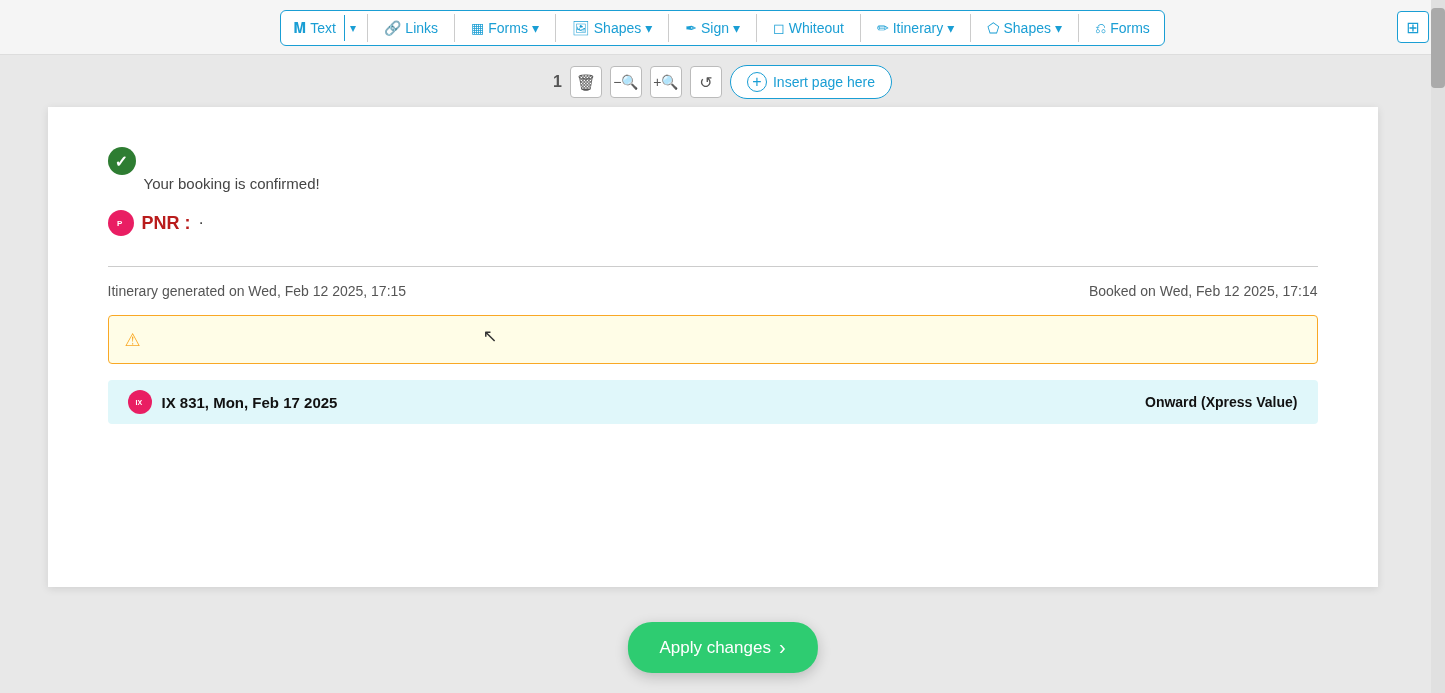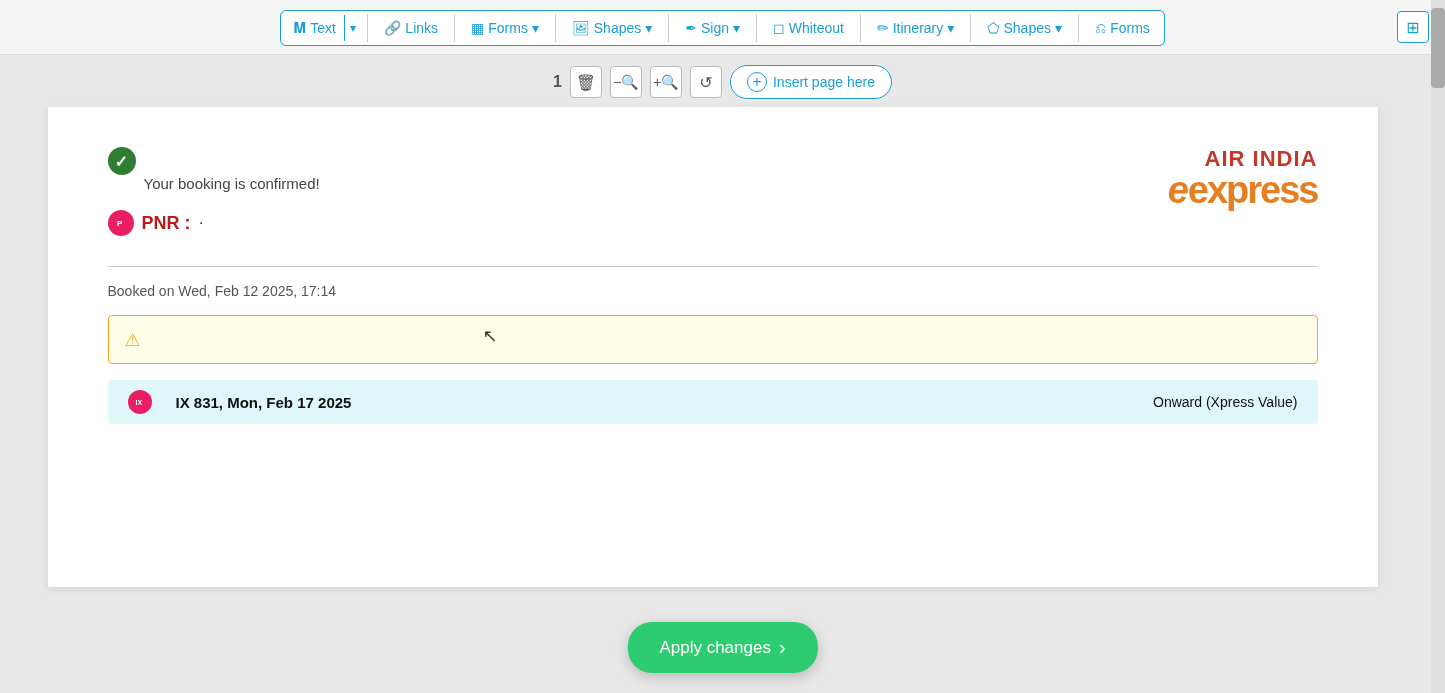--- a/index.html
+++ b/index.html
@@ -268,41 +268,41 @@
       display: flex;
       align-items: center;
       justify-content: space-between;
       padding: 10px 20px;
       font-size: 14px;
       color: #333;
     }
     .flight-row-left {
       display: flex;
       align-items: center;
-      gap: 24px;
+      gap: 10px;
     }
     .flight-row-icon {
       width: 24px;
       height: 24px;
       background: #e91e63;
       border-radius: 50%;
       display: flex;
       align-items: center;
       justify-content: center;
       color: #fff;
       font-size: 11px;
     }
     .flight-row-text {
       font-size: 15px;
       font-weight: bold;
       color: #111;
     }
     .flight-row-right {
       font-size: 14px;
-      font-weight: normal;
+      font-weight: bold;
       color: #111;
     }
 
     
     .apply-changes-overlay {
       position: fixed;
       bottom: 20px;
       left: 50%;
       transform: translateX(-50%);
       z-index: 100;
@@ -472,31 +472,26 @@
             <svg width="14" height="14" viewBox="0 0 14 14">
                 <circle cx="7" cy="7" r="7" fill="#e91e63"></circle>
                 <text x="3" y="10" font-size="8" fill="white" font-weight="bold">P</text>
               </svg>
           </span>
           <span class="pnr-label">PNR :</span>
           <span style="color:#333; font-size:16px;">·</span>
         </div>
       </div>
 
-      <div class="airline-logo">
-        <div class="logo-air-india">AIR INDIA</div>
-        <div class="logo-express">
-          <span class="ex">e</span><span style="letter-spacing:-2px;">express</span>
-        </div>
-      </div>
     </div>
 
     <hr class="pdf-divider">
 
     <div class="dates-row">
+      <span>Itinerary generated on Wed, Feb 12 2025, 17:15</span>
       <span>Booked on Wed, Feb 12 2025, 17:14</span>
     </div>
 
     <div class="warning-box">
       <span class="warning-icon">⚠</span>
     </div>
 
     <div class="flight-row">
       <div class="flight-row-left">
         <span class="flight-row-icon">

